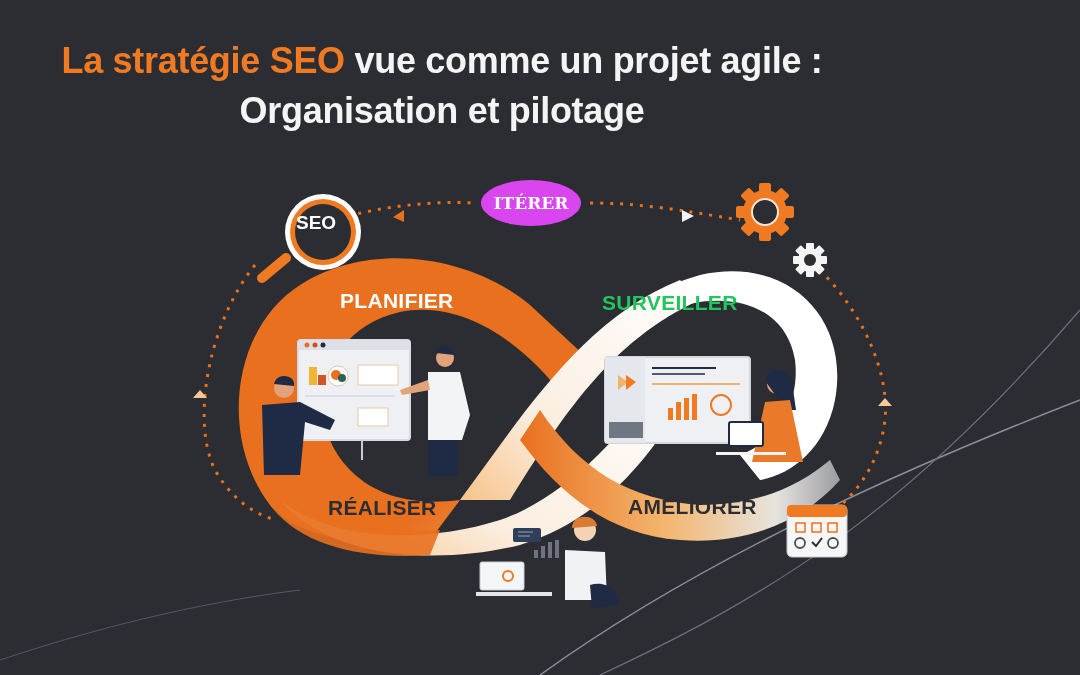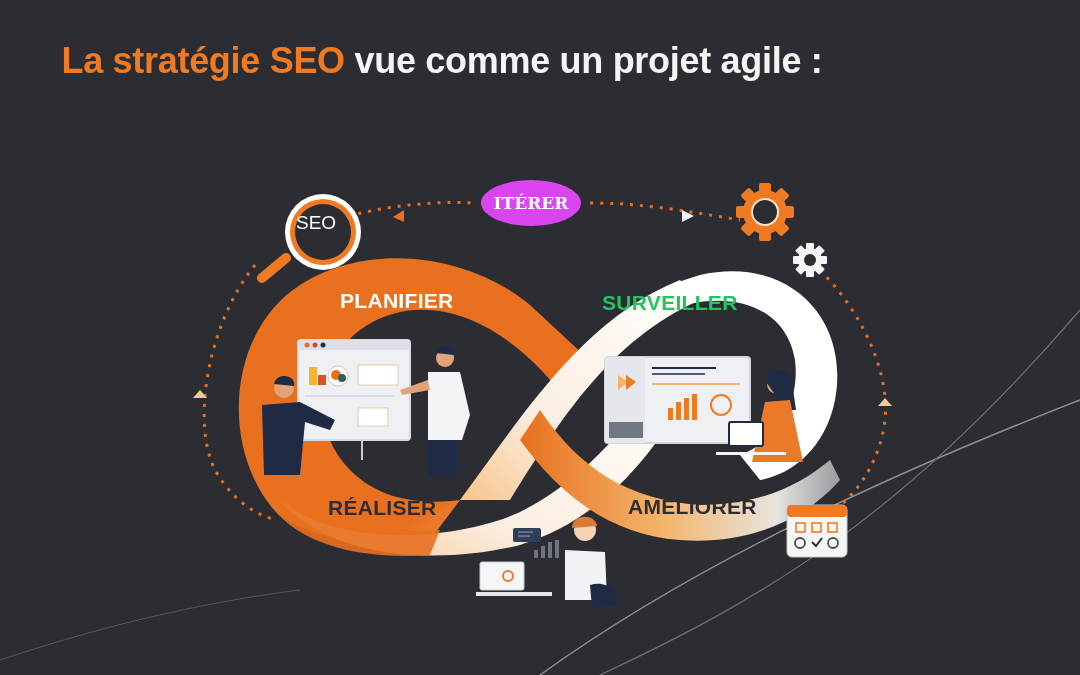--- a/index.html
+++ b/index.html
@@ -2,27 +2,28 @@
 <html><head>
 <meta charset="utf-8">
 <style>
   html,body{margin:0;padding:0;}
   body{width:1080px;height:675px;overflow:hidden;background:#2b2d32;font-family:"Liberation Sans",sans-serif;position:relative;}
   .title{position:absolute;left:0;top:36px;width:884px;text-align:center;font-weight:700;font-size:36px;line-height:50px;color:#f4f4f4;letter-spacing:-0.3px;}
   .title .accent{color:#ef7a22;}
   .stage{position:absolute;left:0;top:0;width:1080px;height:675px;}
   .lbl{position:absolute;font-weight:700;font-size:21px;letter-spacing:0.3px;}
   .iter{position:absolute;left:481px;top:180px;width:100px;height:46px;border-radius:50%;background:#d946ef;color:#fff;font-family:"DejaVu Serif",serif;font-weight:700;font-size:17px;display:flex;align-items:center;justify-content:center;}
-  .seo{position:absolute;left:296px;top:212px;font-weight:400;font-size:19px;color:#fff;}
+  .seo{position:absolute;left:296px;top:212px;font-weight:700;font-size:19px;color:#fff;}
 </style>
 </head>
 <body>
 
 <div class="title">
   <span class="accent">La stratégie SEO</span><span> vue comme un projet agile :</span><br>
+  <span>Organisation et pilotage</span>
 </div>
 
 <svg class="stage" width="1080" height="675" viewBox="0 0 1080 675">
   <defs>
     <linearGradient id="orgL" x1="0" y1="0" x2="1" y2="1">
       <stop offset="0" stop-color="#e8701f"></stop>
         <stop offset="0.7" stop-color="#e8701f"></stop>
         <stop offset="1" stop-color="#f6b06a"></stop>
     </linearGradient>
     <linearGradient id="whiteBand" x1="0" y1="1" x2="1" y2="0">

